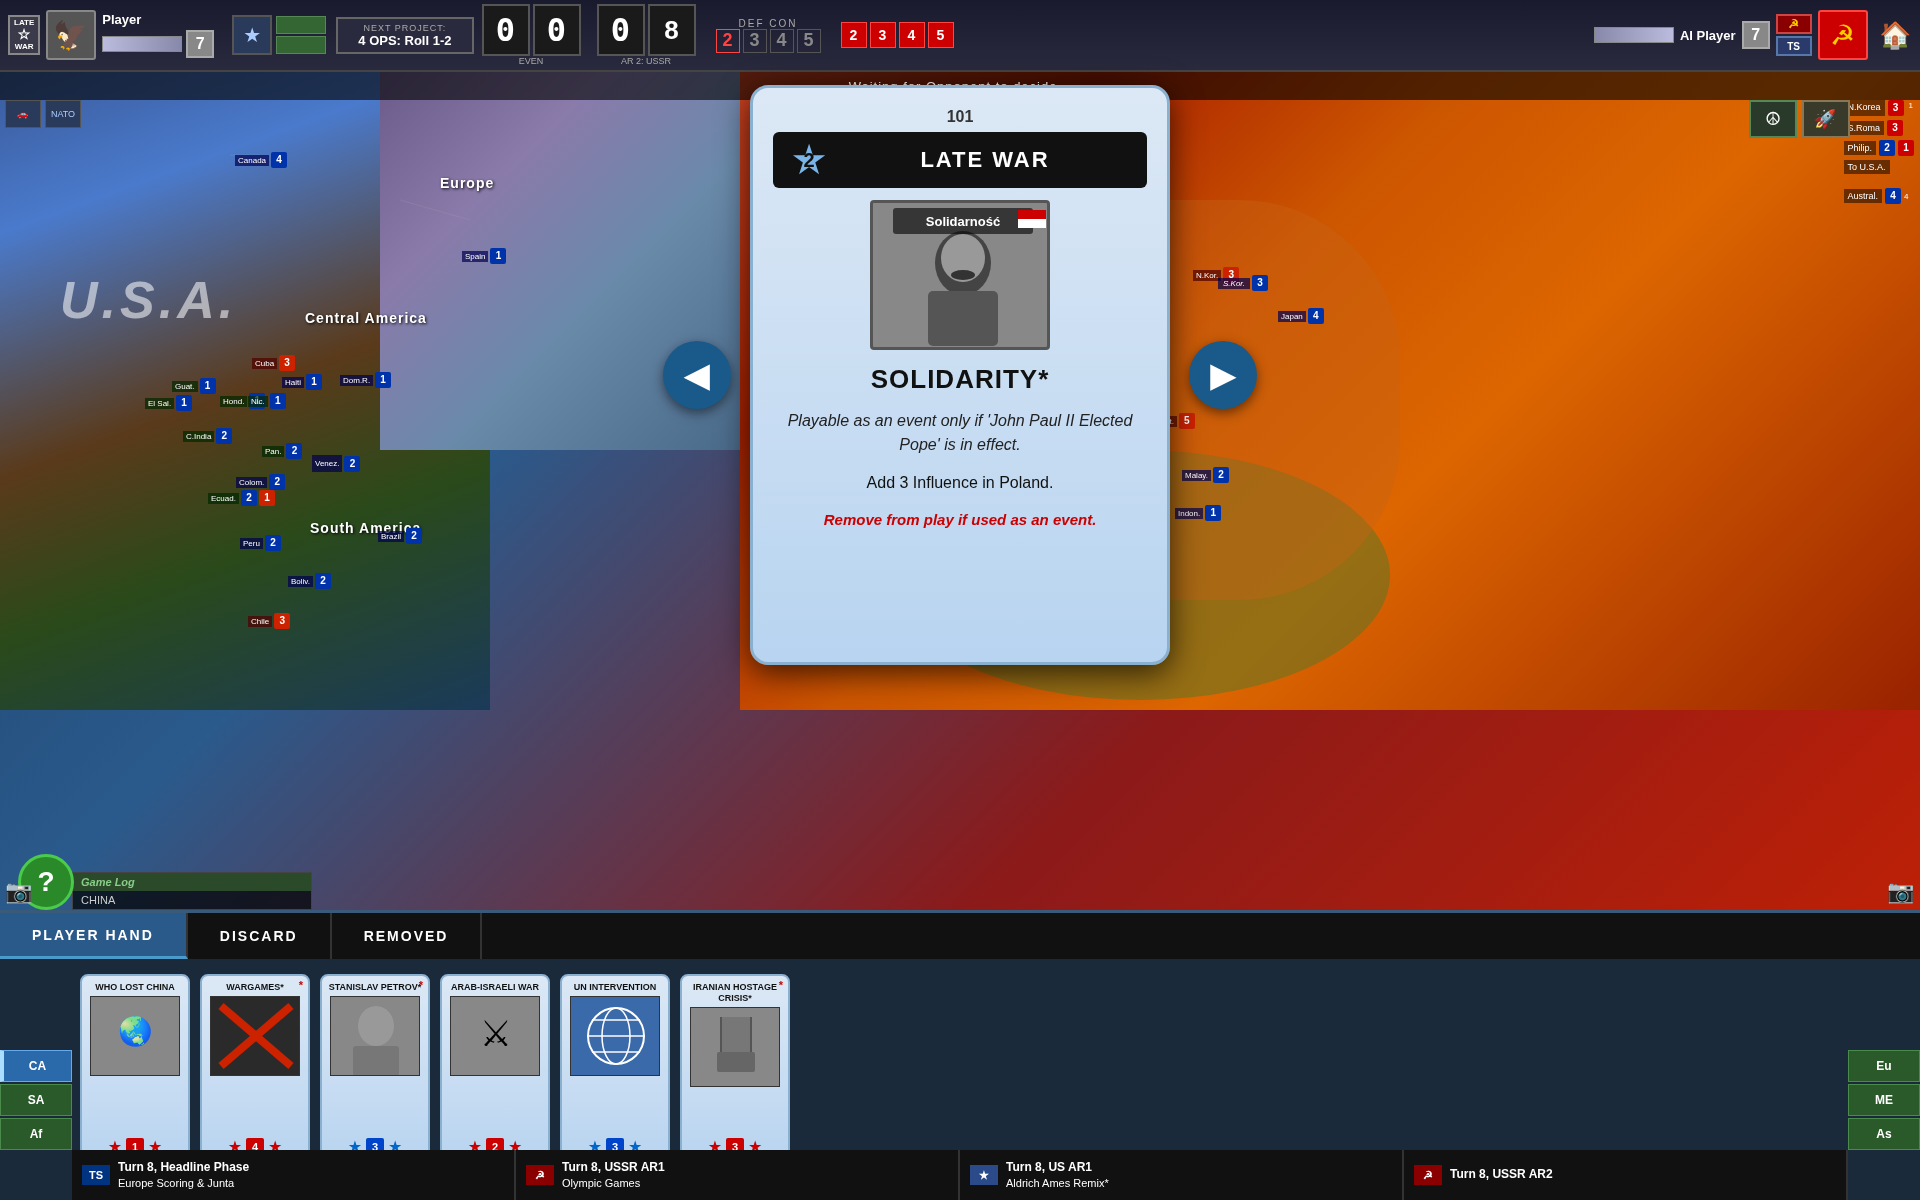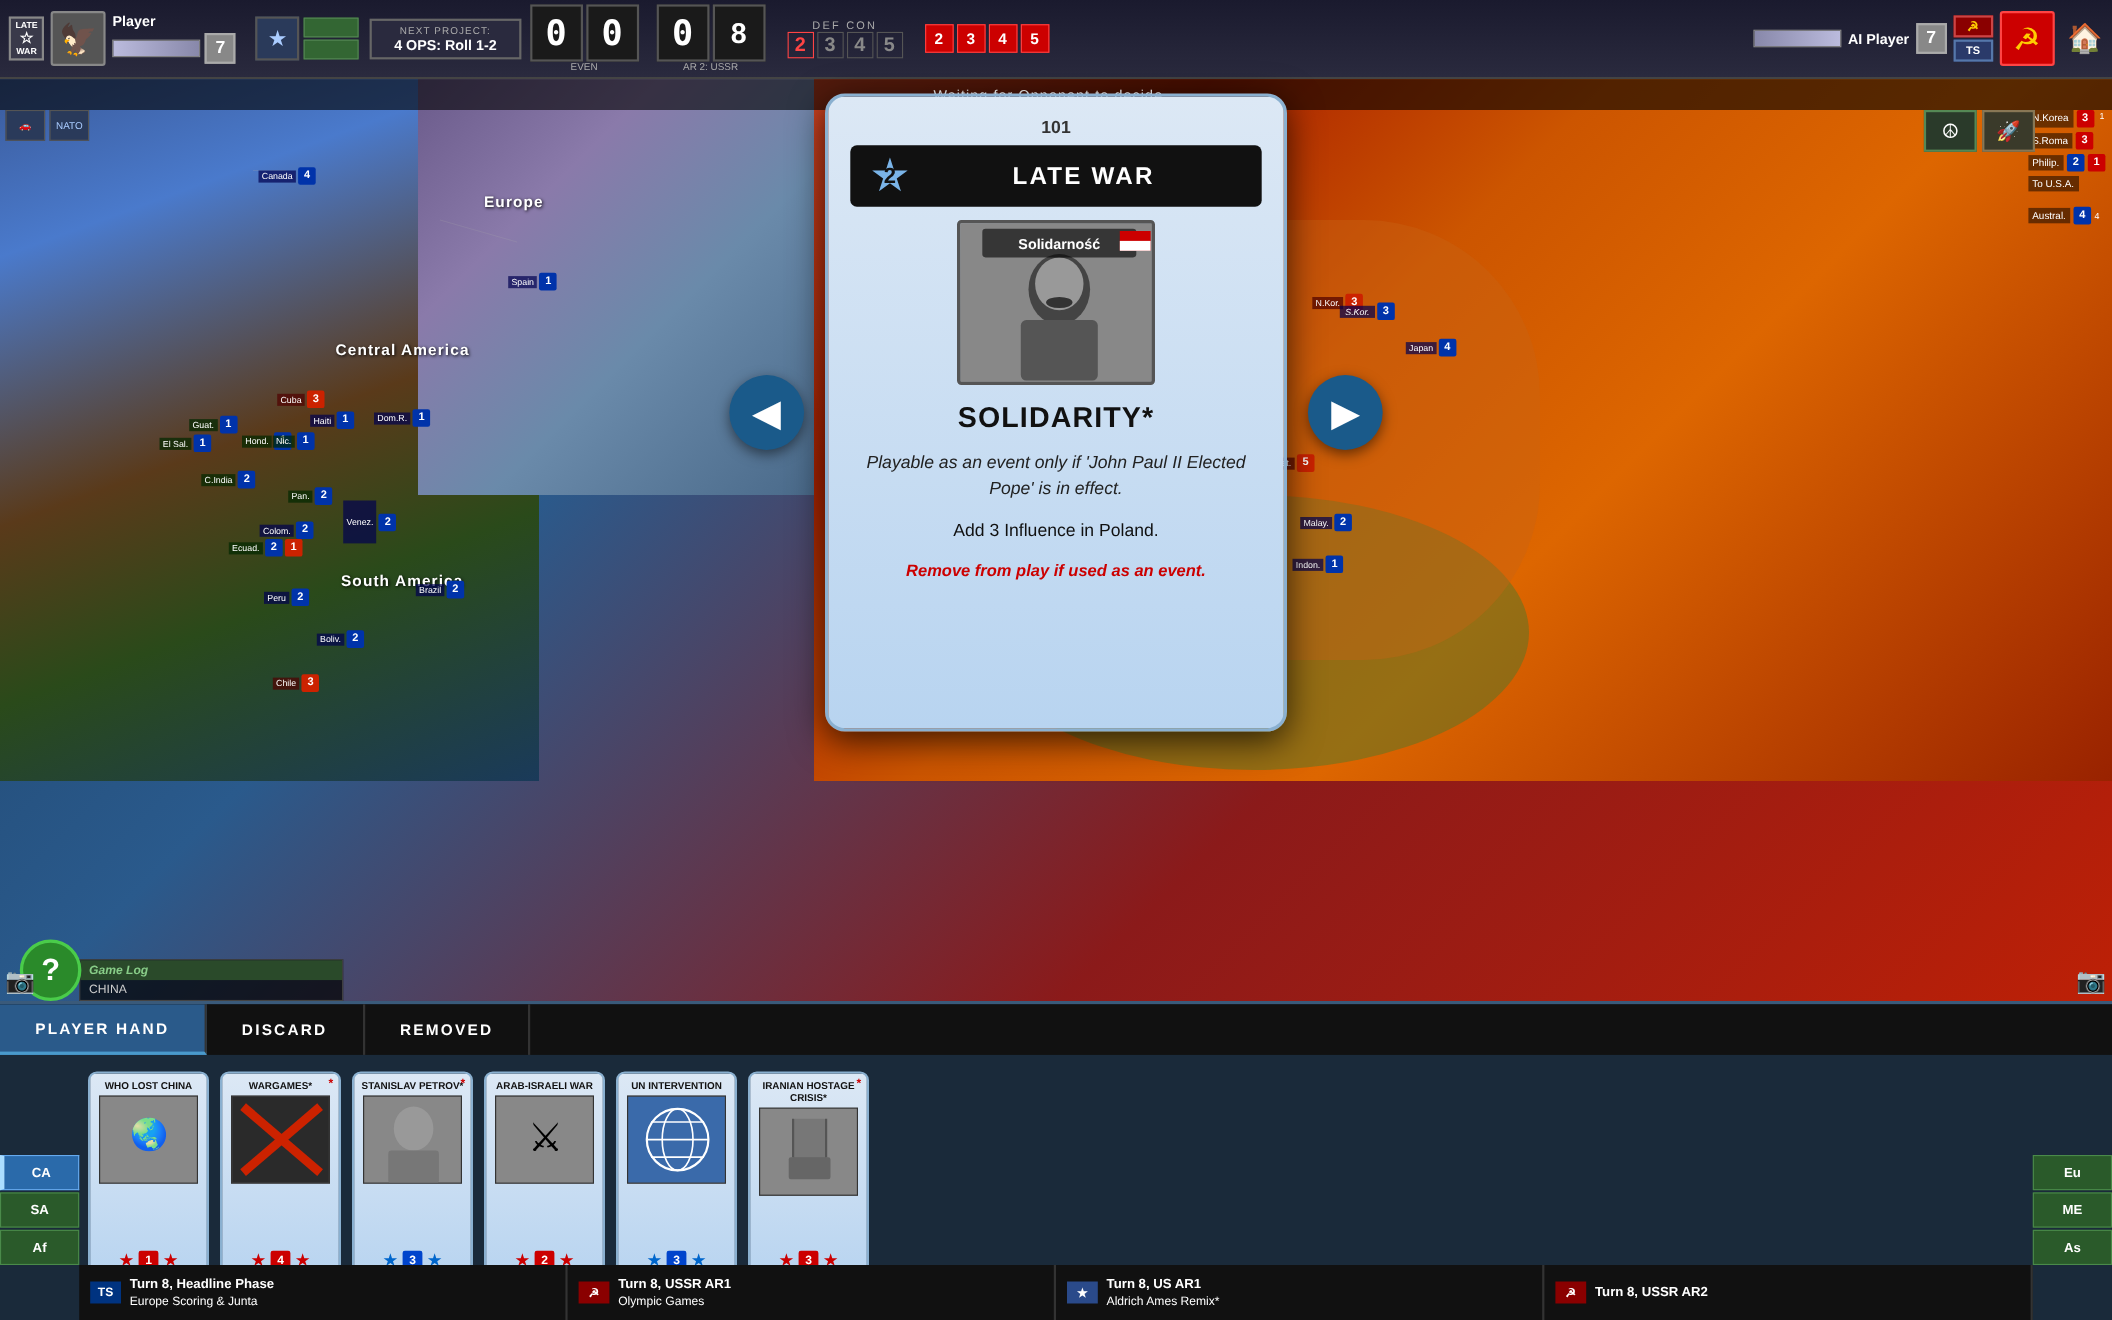--- a/index.html
+++ b/index.html
@@ -715,20 +715,21 @@
   <div style="position:absolute;top:70px;left:0;width:490px;height:640px;background:linear-gradient(160deg,#3a5a9a 0%,#4a7acc 20%,#5a3a1a 50%,#2a4a1a 70%,#1a3a5a 100%);z-index:1;"></div>
 
   <div style="position:absolute;top:70px;left:380px;width:360px;height:380px;background:linear-gradient(135deg,#6a5a8a 0%,#8a7aaa 30%,#6a8aaa 60%,#4a6a8a 100%);z-index:1;"></div>
 
   <div style="position:absolute;top:70px;left:740px;width:1180px;height:640px;background:linear-gradient(135deg,#cc4422 0%,#aa2200 20%,#cc5500 40%,#dd6600 60%,#bb4400 80%,#992200 100%);z-index:1;"></div>
 
   <div style="position:absolute;top:450px;left:890px;width:500px;height:250px;background:rgba(80,120,40,0.5);z-index:2;border-radius:50%;"></div>
 
   <div style="position:absolute;top:200px;left:1000px;width:400px;height:400px;background:rgba(200,100,20,0.4);z-index:2;border-radius:40%;"></div>
 
+  <div style="position:absolute;top:270px;left:60px;font-size:52px;font-weight:900;color:rgba(255,255,255,0.55);font-style:italic;letter-spacing:4px;z-index:5;">U.S.A.</div>
 
   <svg style="position:absolute;top:0;left:0;width:1920px;height:700px;z-index:3;pointer-events:none;">
 
     <line x1="230" y1="155" x2="260" y2="155" stroke="#aaa" stroke-width="0.5" opacity="0.4"></line>
     <line x1="400" y1="200" x2="470" y2="220" stroke="#aaa" stroke-width="0.5" opacity="0.4"></line>
   </svg>
 </div>
 
 <div id="top-bar">
 
@@ -871,21 +872,21 @@
   <span style="color:white;font-size:8px;background:rgba(0,40,0,0.7);padding:1px 3px;white-space:nowrap;">C.India</span>
   <span class="inf-val blue">2</span>
 </div>
 
 <div class="country-token" style="top:443px;left:262px;">
   <span style="color:white;font-size:8px;background:rgba(0,40,0,0.7);padding:1px 3px;">Pan.</span>
   <span class="inf-val blue">2</span>
 </div>
 
 <div class="country-token" style="top:455px;left:312px;">
-  <span style="color:white;font-size:8px;background:rgba(0,0,80,0.7);padding:15px 3px;white-space:nowrap;">Venez.</span>
+  <span style="color:white;font-size:8px;background:rgba(0,0,80,0.7);padding:4px 3px;white-space:nowrap;">Venez.</span>
   <span class="inf-val blue">2</span>
 </div>
 
 <div class="country-token" style="top:474px;left:236px;">
   <span style="color:white;font-size:8px;background:rgba(0,0,80,0.7);padding:1px 3px;white-space:nowrap;">Colom.</span>
   <span class="inf-val blue">2</span>
 </div>
 
 <div class="country-token" style="top:490px;left:208px;">
   <span style="color:white;font-size:8px;background:rgba(0,40,0,0.7);padding:1px 3px;white-space:nowrap;">Ecuad.</span>

